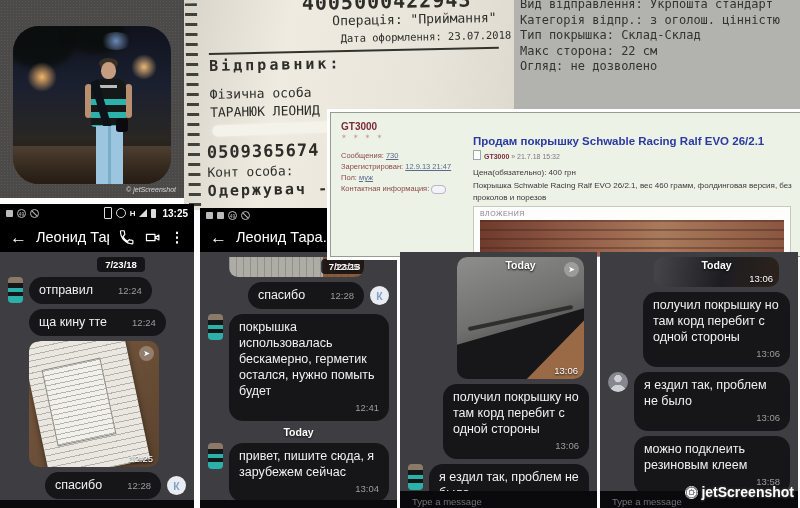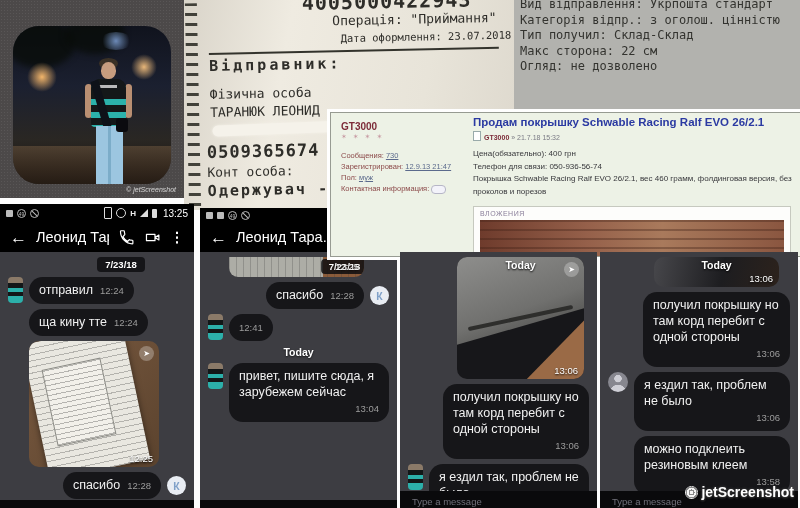--- a/index.html
+++ b/index.html
@@ -63,21 +63,21 @@
 
   
   .forum{position:absolute;left:330px;top:112px;width:470px;height:143px;background:#edf2e6;
     border:1px solid #979b92;box-shadow:0 0 0 3px #fff;z-index:2;overflow:hidden;}
   .f-left{position:absolute;left:10px;top:8px;width:122px;}
   .f-user{color:#7c2b38;font-weight:bold;font-size:10px;}
   .f-stars{color:#c79aa2;font-size:7px;letter-spacing:2px;margin-top:1px;}
   .f-meta{margin-top:9px;font-size:7.5px;line-height:11px;}
   .f-label{color:#8b4949;} .f-value{color:#5b6a8c;text-decoration:underline;}
   .f-toggle{display:inline-block;width:13px;height:7px;border-radius:4px;background:#f3f3fa;border:1px solid #b6b6c6;vertical-align:middle;}
-  .f-right{position:absolute;left:142px;top:3px;width:322px;}
+  .f-right{position:absolute;left:142px;top:22px;width:322px;}
   .f-title{color:#2b3aa2;font-weight:bold;font-size:11.5px;}
   .f-postmeta{margin-top:3px;font-size:7px;color:#7a7a84;}
   .f-doc{display:inline-block;width:6px;height:8px;border:1px solid #9aa;background:#fff;vertical-align:-1px;margin-right:3px;}
   .f-author{color:#7c2b38;font-weight:bold;}
   .f-body{margin-top:7px;font-size:8px;color:#37373b;line-height:12.5px;}
   .f-attach{position:absolute;left:142px;top:93px;width:318px;height:60px;background:#fdfdfb;border:1px solid #c6c9bf;padding:3px 6px;box-sizing:border-box;}
   .f-attach-label{font-size:7px;color:#8a7f9a;letter-spacing:.5px;}
   .f-brick{margin-top:3px;width:100%;height:40px;
     background:
       repeating-linear-gradient(180deg,rgba(60,30,20,.35) 0 2px,transparent 2px 9px),
@@ -90,38 +90,38 @@
   .sb-sq{width:7px;height:7px;background:#bbb;border-radius:1px;}
   .sb-circ{width:9px;height:9px;border:1px solid #bbb;border-radius:50%;font-size:5px;line-height:9px;text-align:center;color:#bbb;box-sizing:border-box;}
   .sb-no{width:9px;height:9px;border:1px solid #bbb;border-radius:50%;position:relative;box-sizing:border-box;}
   .sb-no:after{content:"";position:absolute;left:0;top:3px;width:7px;height:1px;background:#bbb;transform:rotate(45deg);}
   .sb-spacer{flex:1;}
   .sb-phone{width:6px;height:10px;border:1px solid #ddd;border-radius:1px;}
   .sb-spk{width:8px;height:8px;border:1px solid #ddd;border-radius:50%;}
   .sb-h{color:#eee;font-size:8px;font-weight:bold;}
   .sb-tri{width:0;height:0;border-left:8px solid transparent;border-bottom:8px solid #ddd;}
   .sb-bat{width:5px;height:9px;background:#ddd;border-radius:1px;}
-  .sb-time{color:#fff;font-size:10px;font-weight:normal;margin-left:2px;}
+  .sb-time{color:#fff;font-size:10px;font-weight:bold;margin-left:2px;}
   .chathdr{height:30px;background:#000;display:flex;align-items:center;gap:9px;padding:0 10px;color:#fff;}
   .hdr-back{font-size:17px;line-height:1;}
   .hdr-title{font-size:14.5px;flex:1;white-space:nowrap;overflow:hidden;}
   .hdr-ic{width:17px;height:17px;flex:none;}
   .hdr-dots{font-size:14px;font-weight:bold;letter-spacing:0;}
   .cbody{position:relative;display:flex;flex-direction:column;gap:5px;padding:5px 8px;box-sizing:border-box;}
   .chip{align-self:center;background:rgba(14,14,17,.85);color:#fff;font-weight:bold;font-size:9.5px;padding:2px 8px;border-radius:4px;margin-left:48px;}
   .row{display:flex;align-items:flex-start;gap:6px;}
   .row.out{justify-content:flex-end;align-items:center;}
   .av{width:15px;height:26px;border-radius:4px;flex:none;overflow:hidden;
     background:linear-gradient(180deg,#8b7a68 0 24%,#131718 24% 44%,#2cb0aa 44% 58%,#131718 58% 74%,#2cb0aa 74% 100%);}
   .av-sp{width:15px;flex:none;}
   .av-gray{width:20px;height:20px;border-radius:50%;flex:none;
     background:radial-gradient(circle at 50% 33%,#cfcfd6 0 3.5px,transparent 4px),
                radial-gradient(circle at 50% 105%,#cfcfd6 0 8px,transparent 8.5px),#87878f;}
   .bub{background:#161619;color:#f1f1f1;border-radius:14px;padding:5px 10px;font-size:12.5px;line-height:16px;max-width:140px;}
-  .t-in{font-size:9.5px;color:#9c9c9c;margin-left:7px;}
+  .t-in{font-size:9.5px;color:#9c9c9c;margin-left:25px;}
   .t-blk{font-size:9.5px;color:#9c9c9c;text-align:right;margin-top:1px;}
   .kav{width:19px;height:19px;border-radius:50%;background:#e9edf3;color:#7fa0c8;font-weight:bold;font-size:10.5px;
     display:flex;align-items:center;justify-content:center;flex:none;}
   .imgmsg{border-radius:10px;overflow:hidden;position:relative;flex:none;}
   .img-time{position:absolute;right:6px;bottom:3px;color:#fff;font-size:9.5px;text-shadow:0 1px 2px rgba(0,0,0,.9);}
   .fwd{position:absolute;right:5px;top:5px;width:15px;height:15px;border-radius:50%;background:rgba(250,250,250,.28);
     color:#fff;font-size:8px;line-height:15px;text-align:center;}
   .today-ov{position:absolute;top:2px;left:50%;transform:translateX(-50%);color:#fff;font-weight:bold;font-size:10.5px;text-shadow:0 1px 2px #000;}
   .today-lb{align-self:center;color:#fff;font-weight:bold;font-size:10.5px;text-shadow:0 1px 2px rgba(0,0,0,.7);}
   .botbar{position:absolute;left:0;right:0;bottom:0;height:8px;background:#0a0a0c;}
@@ -198,21 +198,21 @@
       <div class="rm-tail">10009</div>
       <div class="rm-phone">0509365674</div>
       <div class="rm-contact">Конт особа:</div>
       <div class="rm-receiver">Одержувач -</div>
     </div>
   </div>
 
   <div class="receipt-right">
     <div class="rr-line">Вид відправлення: Укрпошта стандарт</div>
     <div class="rr-line">Категорія відпр.: з оголош. цінністю</div>
-    <div class="rr-line">Тип получил: Склад-Склад</div>
+    <div class="rr-line">Тип покрышка: Склад-Склад</div>
     <div class="rr-line">Макс сторона: 22 см</div>
     <div class="rr-line">Огляд: не дозволено</div>
   </div>
 
   <div class="forum">
     <div class="f-left">
       <div class="f-user">GT3000</div>
       <div class="f-stars">✶ ✶ ✶ ✶</div>
       <div class="f-meta">
         <div><span class="f-label">Сообщения:</span> <span class="f-value">730</span></div>
@@ -221,21 +221,20 @@
         <div><span class="f-label">Контактная информация:</span> <span class="f-toggle"></span></div>
       </div>
     </div>
     <div class="f-right">
       <div class="f-title">Продам покрышку Schwable Racing Ralf EVO 26/2.1</div>
       <div class="f-postmeta">
         <span class="f-doc"></span><span class="f-author">GT3000</span> <span>» 21.7.18 15:32</span>
       </div>
       <div class="f-body">
         <div>Цена(обязательно): 400 грн</div>
-        <div>Телефон для связи: 050-936-56-74</div>
         <div>Покрышка Schwable Racing Ralf EVO 26/2.1, вес 460 грамм, фолдинговая версия, без проколов и порезов</div>
       </div>
     </div>
     <div class="f-attach">
       <div class="f-attach-label">ВЛОЖЕНИЯ</div>
       <div class="f-brick"></div>
     </div>
   </div>
 
   <div class="chat" style="left:0;top:204px;width:194px;height:304px;">
@@ -313,21 +312,21 @@
           <div class="chip">7/23/18</div>
           <div class="strip-time">12:25</div>
         </div>
       </div>
       <div class="row out">
         <div class="bub"><span>спасибо</span><span class="t-in">12:28</span></div>
         <div class="kav">К</div>
       </div>
       <div class="row">
         <div class="av"></div>
-        <div class="bub"><div class="t-blk">12:41</div></div>
+        <div class="bub"><span>покрышка использовалась бескамерно, герметик остался, нужно помыть будет</span><div class="t-blk">12:41</div></div>
       </div>
       <div class="today-lb">Today</div>
       <div class="row">
         <div class="av"></div>
         <div class="bub"><span>привет, пишите сюда, я зарубежем сейчас</span><div class="t-blk">13:04</div></div>
       </div>
       <div class="botbar"></div>
     </div>
   </div>
 

